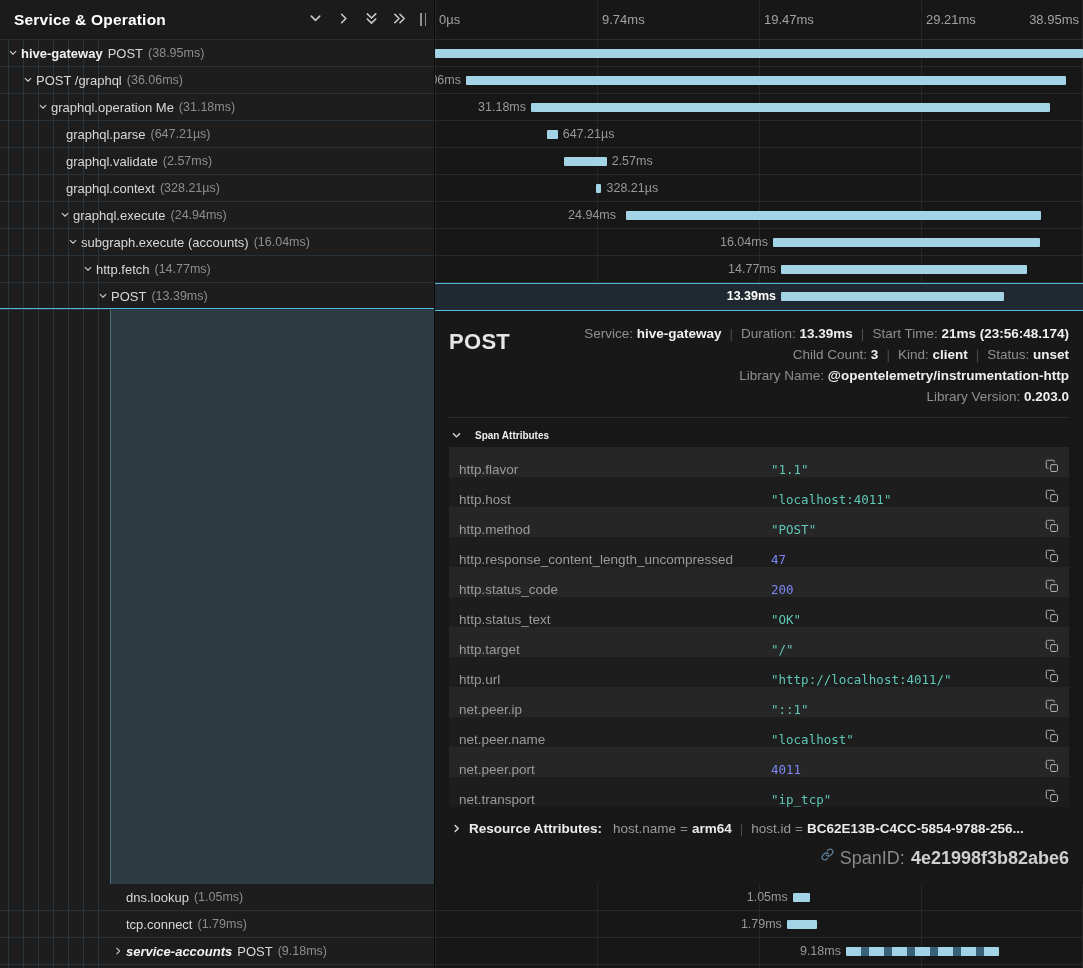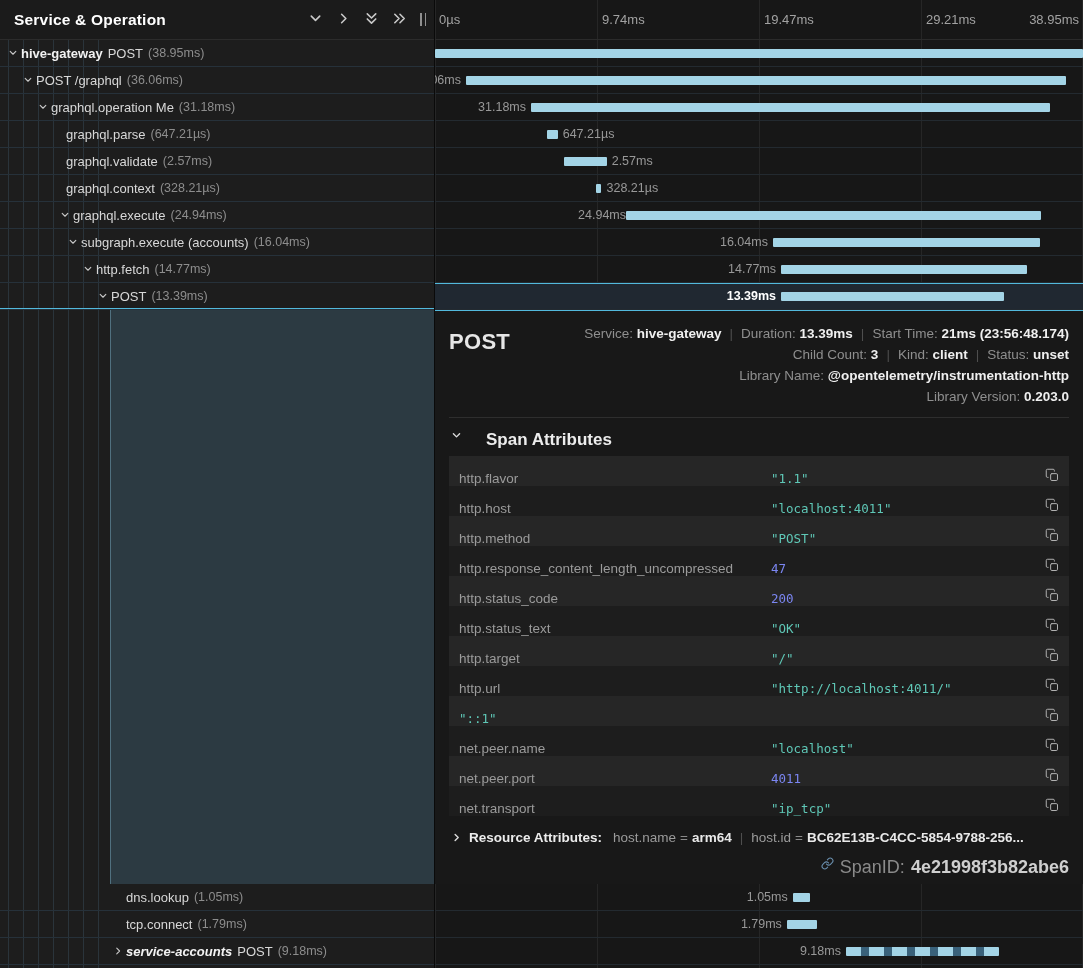--- a/index.html
+++ b/index.html
@@ -51,21 +51,21 @@
 
   
   .detail{position:relative;z-index:2;height:574px;background:#181818;border-top:1px solid var(--accent);
           padding:12px 14px 0;overflow:hidden}
   .d-head{display:flex;justify-content:space-between;align-items:flex-start}
   .d-title{font-size:22px;font-weight:600;color:#e6e6e6;letter-spacing:.3px;padding-top:6px}
   .d-meta{text-align:right;font-size:13.5px;color:#8f8f8f;line-height:21px}
   .d-meta b{color:#efefef}
   .d-sep{color:#4e4e4e;margin:0 8px}
   .d-divider{height:1px;background:#2e2e2e;margin-top:10px}
-  .attr-head{display:flex;align-items:flex-start;gap:24px;margin:12px 0 6px 2px;font-size:17px;font-weight:bold;color:#ececec;cursor:pointer}
+  .attr-head{display:flex;align-items:flex-start;gap:13px;margin:12px 0 6px 2px;font-size:10px;font-weight:bold;color:#ececec;cursor:pointer}
   .sm-icon{display:inline-flex;width:11px;height:11px;color:#dcdcdc}
   .sm-icon svg{width:100%;height:100%;fill:none;stroke:currentColor;stroke-width:2;stroke-linecap:round;stroke-linejoin:round}
   .attr-table{width:100%}
   .arow{display:flex;align-items:flex-end;height:30px;padding:0 6px 0 10px}
   .arow:nth-child(odd){background:#262626}
   .arow:nth-child(even){background:#1d1d1d}
   .akey{flex:0 0 312px;font-size:13.5px;color:#9b9b9b;white-space:nowrap;overflow:hidden}
   .aval{flex:1;font-family:"DejaVu Sans Mono",monospace;font-size:12.5px;white-space:nowrap}
   .aval.string{color:var(--string-value)}
   .aval.number{color:var(--number-value)}
@@ -266,21 +266,21 @@
           <div class="wrow">
             <div class="bar" style="left: 19.8973%; width: 6.5982%;"></div>
             <span class="blabel" style="left: 26.4955%; padding-left: 5px;">2.57ms</span>
           </div>
           <div class="wrow">
             <div class="bar" style="left: 24.8524%; width: 0.842105%;"></div>
             <span class="blabel" style="left: 25.6945%; padding-left: 5px;">328.21µs</span>
           </div>
           <div class="wrow">
             <div class="bar" style="left: 29.4737%; width: 64.0308%;"></div>
-            <span class="blabel" style="right: 70.5263%; padding-right: 0;">24.94ms</span>
+            <span class="blabel" style="right: 70.5263%; padding-right: 10px;">24.94ms</span>
           </div>
           <div class="wrow">
             <div class="bar" style="left: 52.1438%; width: 41.181%;"></div>
             <span class="blabel" style="right: 47.8562%; padding-right: 5px;">16.04ms</span>
           </div>
           <div class="wrow">
             <div class="bar" style="left: 53.4018%; width: 37.9204%;"></div>
             <span class="blabel" style="right: 46.5982%; padding-right: 5px;">14.77ms</span>
           </div>
           <div class="wrow sel">
@@ -384,20 +384,21 @@
             <div class="akey">http.url</div>
             <div class="aval string">"http://localhost:4011/"</div>
             <button class="copy-btn">
               <svg viewBox="0 0 24 24">
                 <rect x="9" y="9" width="11" height="11" rx="2"></rect>
                 <path d="M5 15H4a2 2 0 0 1-2-2V4a2 2 0 0 1 2-2h9a2 2 0 0 1 2 2v1"></path>
               </svg>
             </button>
           </div>
           <div class="arow">
+            <div class="akey">net.peer.ip</div>
             <div class="aval string">"::1"</div>
             <button class="copy-btn">
               <svg viewBox="0 0 24 24">
                 <rect x="9" y="9" width="11" height="11" rx="2"></rect>
                 <path d="M5 15H4a2 2 0 0 1-2-2V4a2 2 0 0 1 2-2h9a2 2 0 0 1 2 2v1"></path>
               </svg>
             </button>
           </div>
           <div class="arow">
             <div class="akey">net.peer.name</div>

